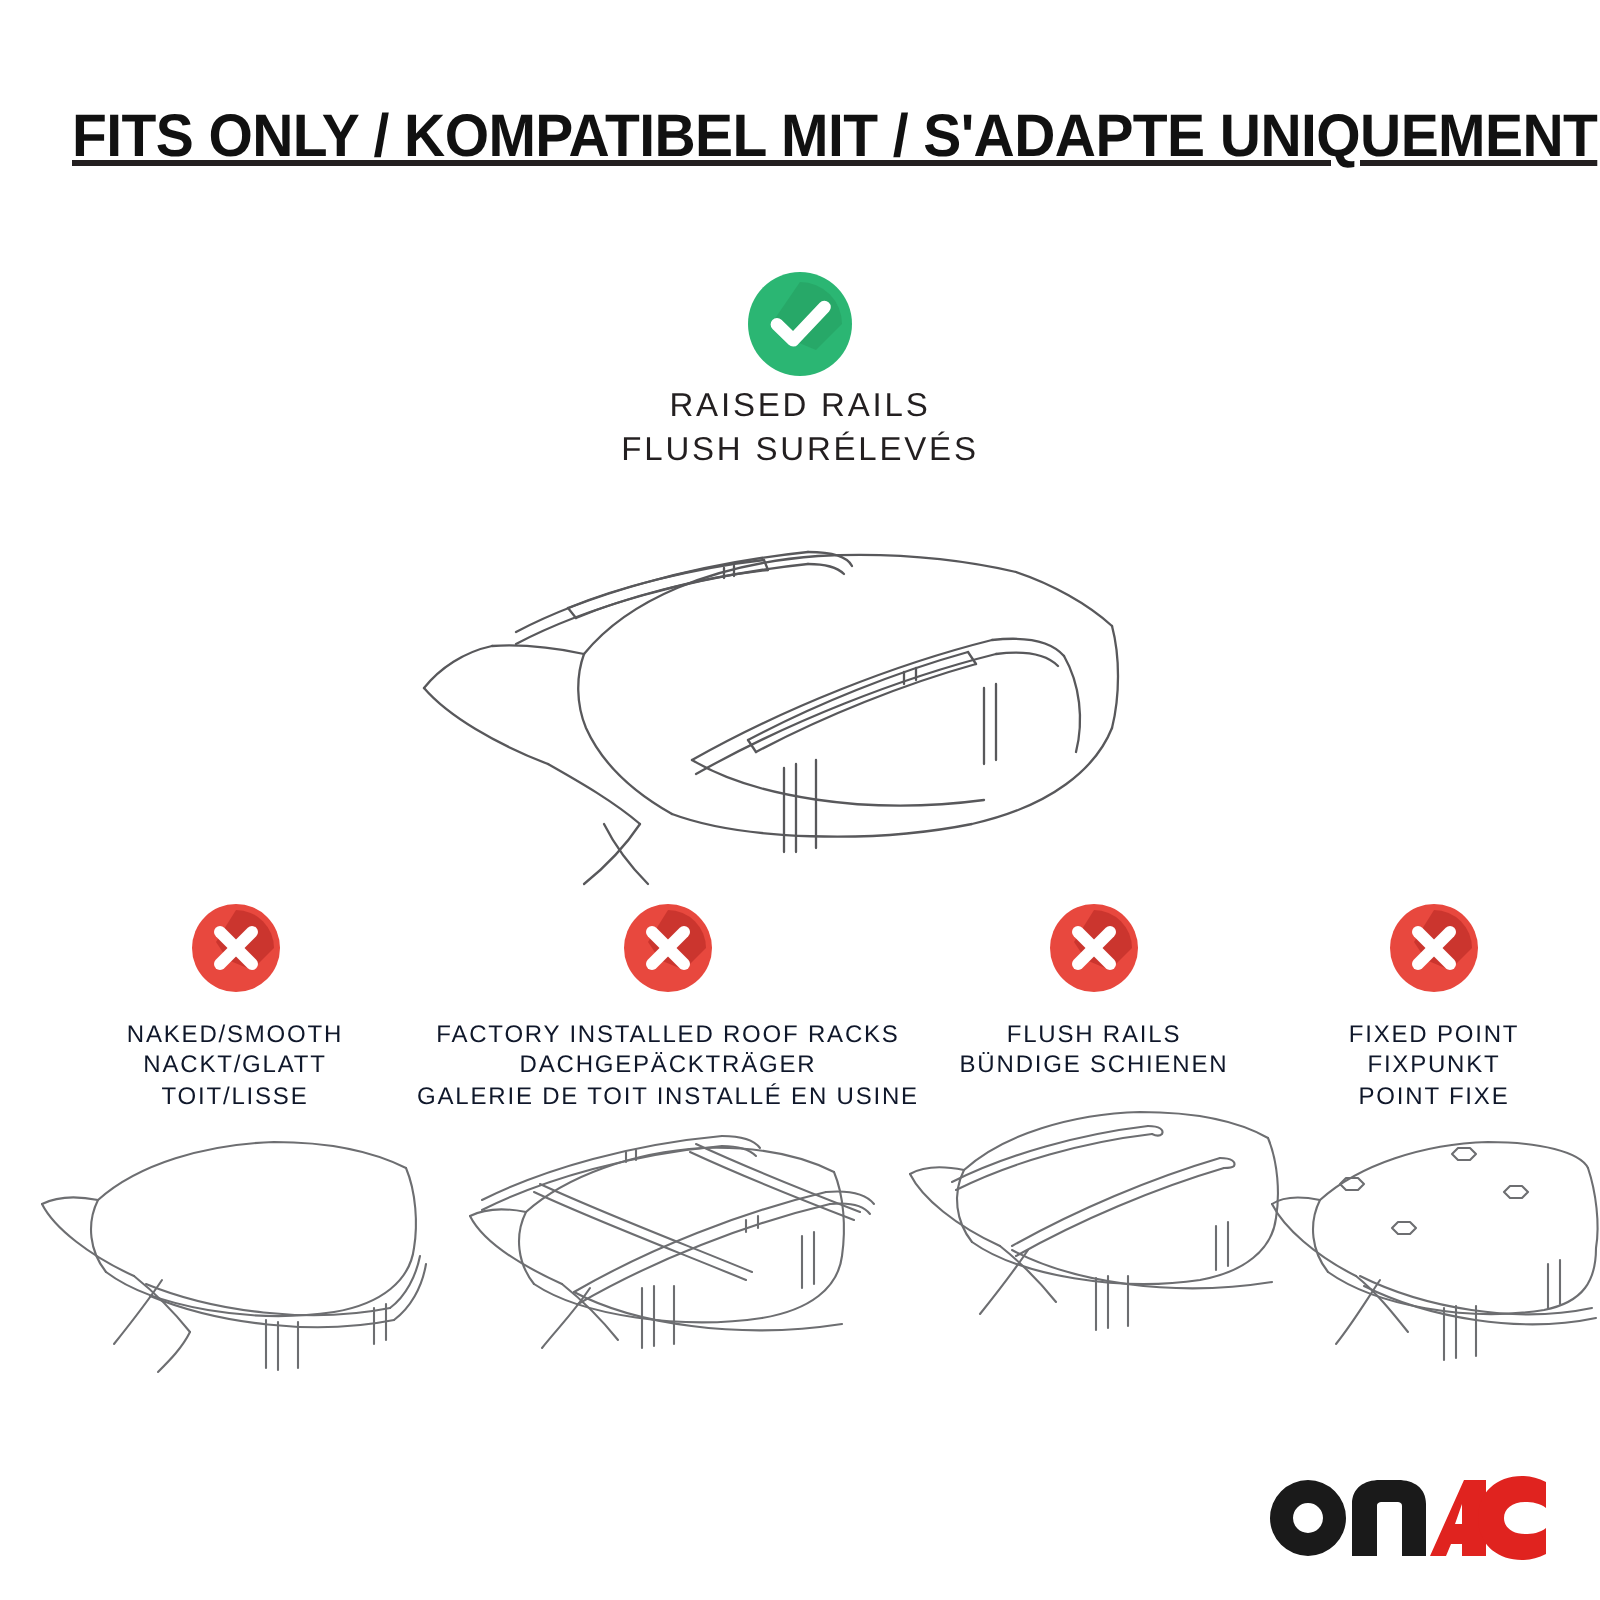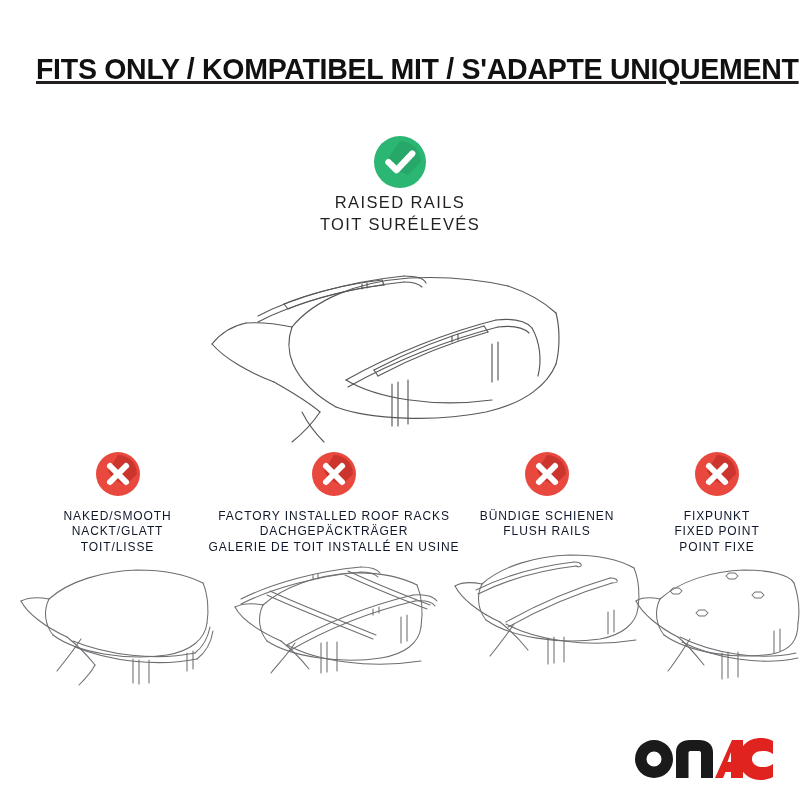--- a/index.html
+++ b/index.html
@@ -117,21 +117,21 @@
 
     <span class="badge good">
       <svg class="badge-glyph" viewBox="0 0 52 52">
         <path d="M26 5 A21 21 0 0 1 47 26 L34 39 L22 34 L13 24 Z" fill="#259c5e" opacity="0.55"></path>
         <path d="M14.5 26.2 L22.6 34.1 L38.2 17.6" fill="none" stroke="#ffffff" stroke-width="6.4" stroke-linecap="round" stroke-linejoin="round"></path>
       </svg>
     </span>
 
     <div class="good-labels">
       <div>RAISED RAILS</div>
-      <div>TOIT SURÉLEVÉS</div>
+      <div>FLUSH SURÉLEVÉS</div>
     </div>
   </div>
 
   <div class="hero-art">
     <svg viewBox="0 0 420 175" width="420" height="175">
       <g fill="none" stroke="#58585b" stroke-width="1.15" stroke-linecap="round" stroke-linejoin="round">
 
         <path d="M96,55 C118,28 160,10 213,6 C252,4 286,8 312,14"></path>
         <path d="M312,14 C330,20 348,30 360,41"></path>
         <path d="M96,55 C92,66 92,80 97,92 C106,112 124,126 140,135"></path>
@@ -275,22 +275,22 @@
       <span class="badge bad">
         <svg class="badge-glyph" viewBox="0 0 44 44">
           <path d="M22 3 A19 19 0 0 1 41 22 L30 33 L18 28 L12 19 Z" fill="#a8201a" opacity="0.45"></path>
           <g stroke="#ffffff" stroke-width="6" stroke-linecap="round">
             <line x1="14" y1="14" x2="30" y2="30"></line>
             <line x1="30" y1="14" x2="14" y2="30"></line>
           </g>
         </svg>
       </span>
       <div class="bad-labels">
+        <div>FLUSH RAILS</div>
         <div>BÜNDIGE SCHIENEN</div>
-        <div>FLUSH RAILS</div>
       </div>
       <div class="col-art">
         <svg viewBox="0 0 190 122" width="190" height="122">
           <g fill="none" stroke="#6d6e71" stroke-width="1.05" stroke-linecap="round" stroke-linejoin="round">
             <path d="M30,38 C50,20 84,10 118,9 C146,9 168,14 182,22"></path>
             <path d="M30,38 C24,50 26,64 34,74"></path>
             <path d="M34,74 C58,91 108,99 148,93 C170,89 184,78 186,62"></path>
             <path d="M182,22 C187,34 188,50 186,62"></path>
             <path d="M30,38 C20,36 10,36 3,40"></path>
             <path d="M3,40 C9,52 26,66 48,76"></path>
@@ -318,22 +318,22 @@
       <span class="badge bad">
         <svg class="badge-glyph" viewBox="0 0 44 44">
           <path d="M22 3 A19 19 0 0 1 41 22 L30 33 L18 28 L12 19 Z" fill="#a8201a" opacity="0.45"></path>
           <g stroke="#ffffff" stroke-width="6" stroke-linecap="round">
             <line x1="14" y1="14" x2="30" y2="30"></line>
             <line x1="30" y1="14" x2="14" y2="30"></line>
           </g>
         </svg>
       </span>
       <div class="bad-labels">
+        <div>FIXED POINT</div>
         <div>FIXPUNKT</div>
-        <div>FIXED POINT</div>
         <div>POINT FIXE</div>
       </div>
       <div class="col-art">
         <svg viewBox="0 0 166 122" width="166" height="122">
           <g fill="none" stroke="#6d6e71" stroke-width="1.05" stroke-linecap="round" stroke-linejoin="round">
             <path d="M26,38 C46,20 78,10 110,9 C136,9 156,14 160,22"></path>
             <path d="M26,38 C20,50 22,64 30,74"></path>
             <path d="M30,74 C54,91 100,99 138,93 C158,89 164,78 164,62"></path>
             <path d="M160,22 C164,34 166,50 164,62"></path>
             <path d="M26,38 C16,36 8,36 2,40"></path>

